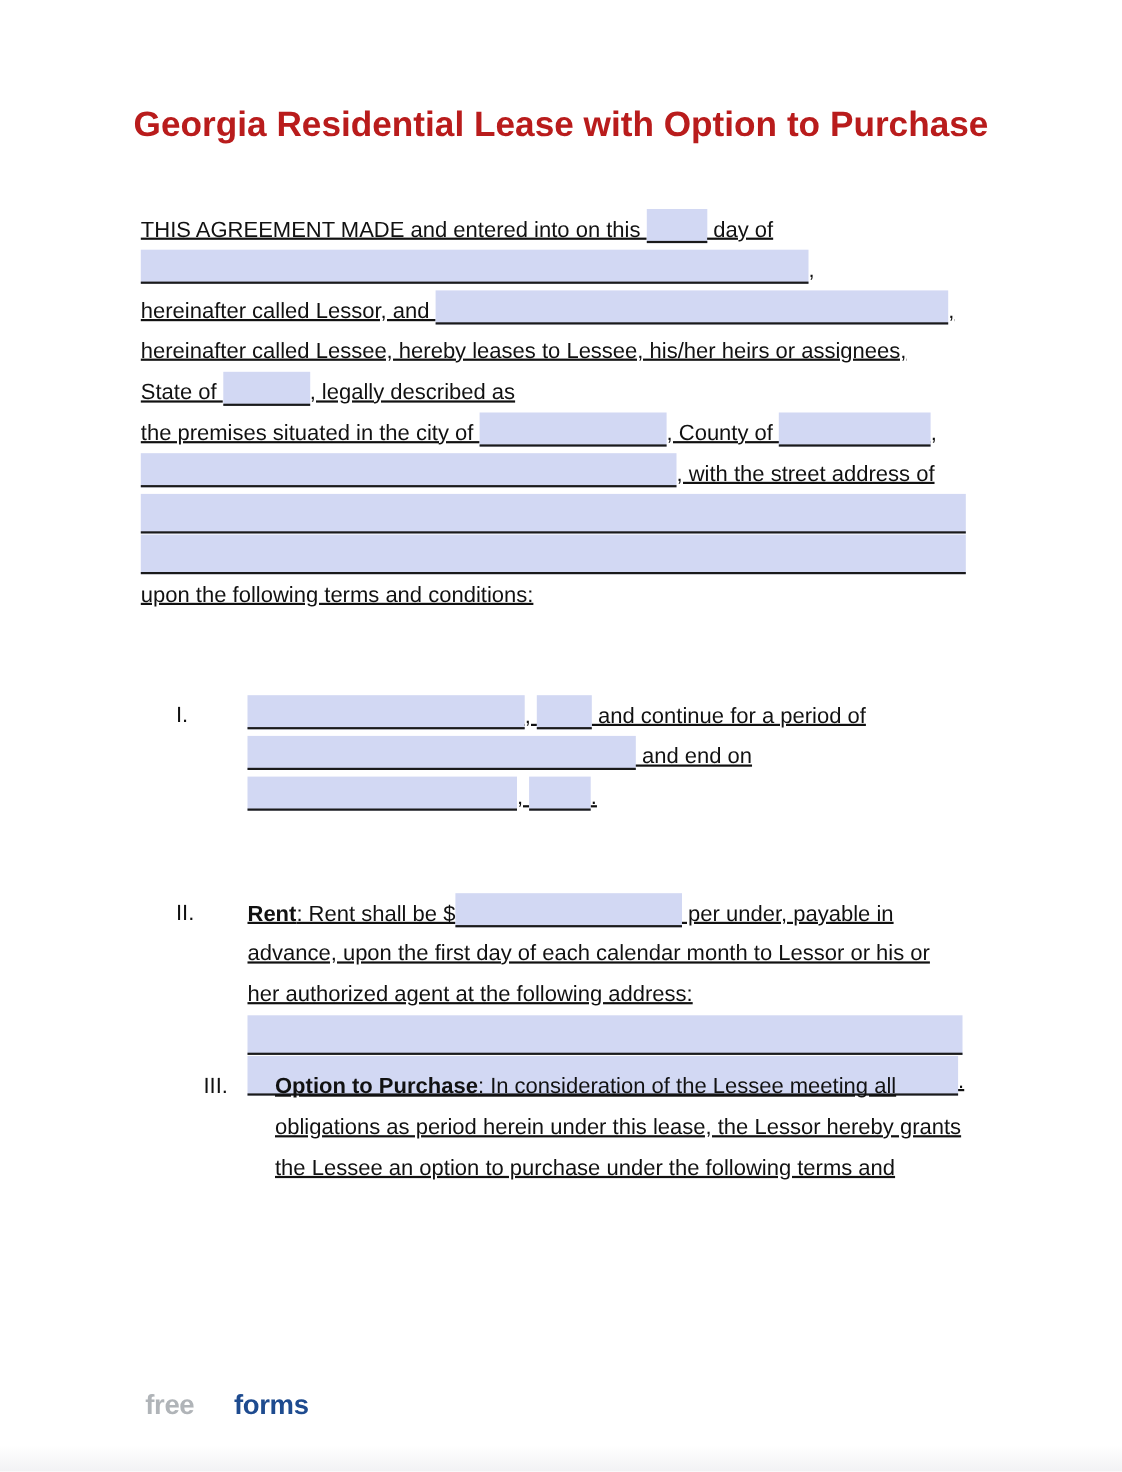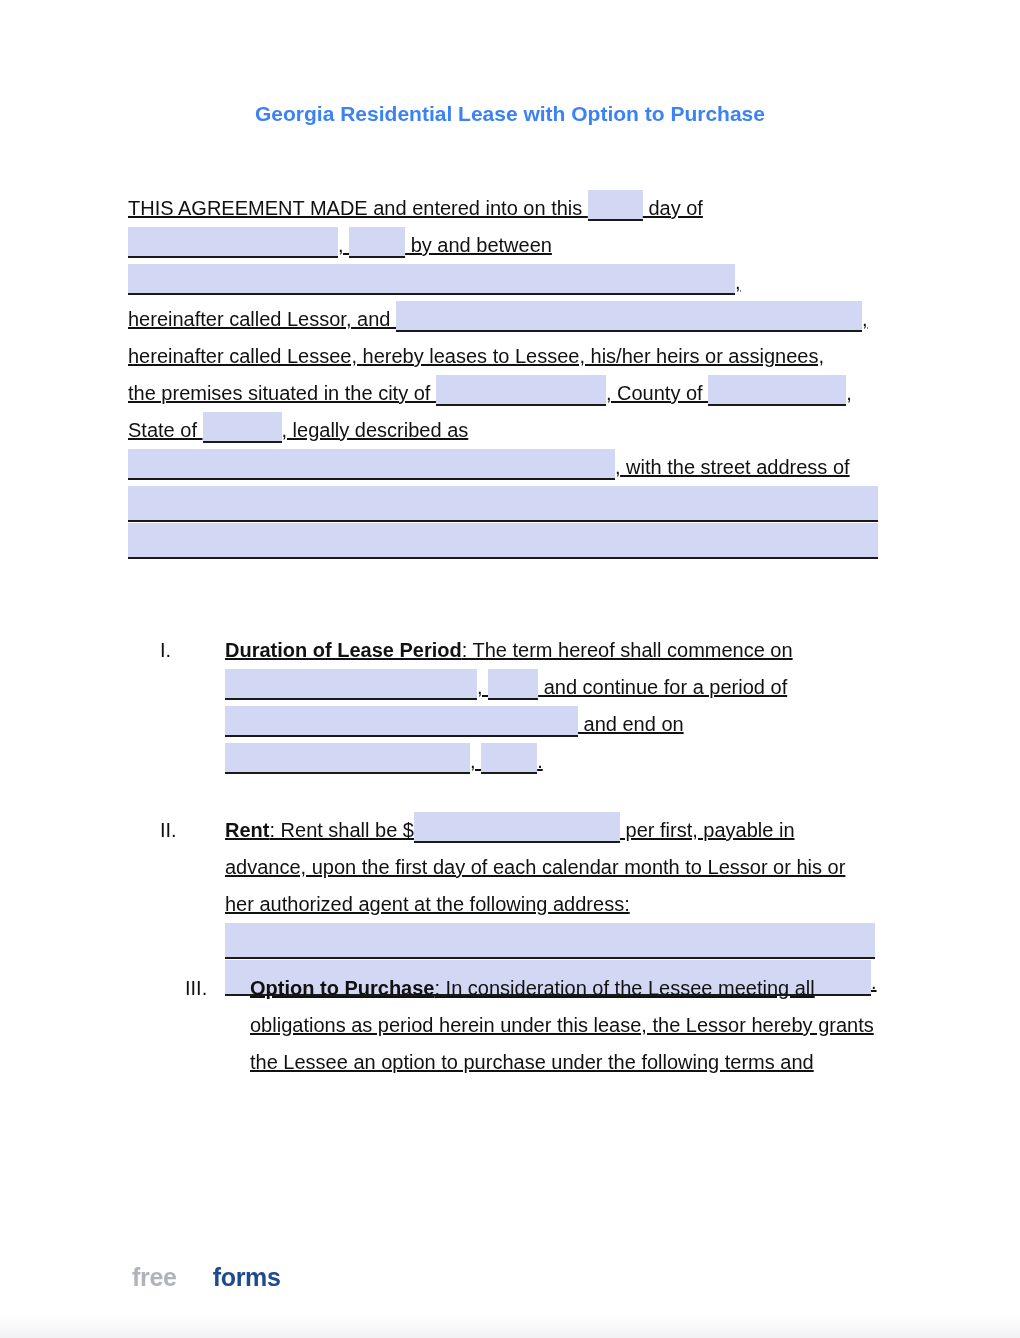--- a/index.html
+++ b/index.html
@@ -14,21 +14,21 @@
     position:relative;
     width:1020px;height:1338px;
     background:#ffffff;
     font-family:"Liberation Sans", sans-serif;
     color:var(--text-color);
     overflow:hidden;
   }
   .title{
     position:absolute;top:94px;left:120px;width:780px;
     margin:0;text-align:center;
-    font-size:21px;line-height:39px;font-weight:bold;color:#3b82f6;
+    font-size:32px;line-height:39px;font-weight:bold;color:#b91c1c;
   }
   .intro{position:absolute;top:190px;left:128px;width:760px;}
   .line{height:37px;line-height:37px;font-size:20px;white-space:nowrap;text-decoration:underline;}
   .blank{
     display:inline-block;
     background:var(--blank-fill);
     border-bottom:2px solid var(--underline);
     height:29px;
     vertical-align:-6px;
   }
@@ -53,45 +53,44 @@
 </style>
 </head>
 <body>
 
 <div class="page">
 
   <h1 class="title">Georgia Residential Lease with Option to Purchase</h1>
 
   <div class="intro">
     <div class="line"><span>THIS AGREEMENT MADE and entered into on this </span><span class="blank" style="width:55px"></span><span> day of</span></div>
-    <div class="line"><span class="blank" style="width:210px"></span><span>, </span><span class="blank" style="width:56px"></span><span> by and between</span></div>
     <div class="line"><span class="blank" style="width:607px"></span><span>,</span></div>
     <div class="line"><span>hereinafter called Lessor, and </span><span class="blank" style="width:466px"></span><span>,</span></div>
     <div class="line"><span>hereinafter called Lessee, hereby leases to Lessee, his/her heirs or assignees,</span></div>
+    <div class="line"><span>State of </span><span class="blank" style="width:79px"></span><span>, legally described as</span></div>
     <div class="line"><span>the premises situated in the city of </span><span class="blank" style="width:170px"></span><span>, County of </span><span class="blank" style="width:138px"></span><span>,</span></div>
-    <div class="line"><span>State of </span><span class="blank" style="width:79px"></span><span>, legally described as</span></div>
     <div class="line"><span class="blank" style="width:487px"></span><span>, with the street address of</span></div>
     <div class="line"><span class="blank tall" style="width:750px"></span></div>
     <div class="line"><span class="blank tall" style="width:750px"></span></div>
+    <div class="line"><span>upon the following terms and conditions:</span></div>
   </div>
 
   <div class="section sec1">
     <div class="num">I.</div>
     <div class="content">
-      <div class="line"><b>Duration of Lease Period</b><span>: The term hereof shall commence on</span></div>
       <div class="line"><span class="blank" style="width:252px"></span><span>, </span><span class="blank" style="width:50px"></span><span> and continue for a period of</span></div>
       <div class="line"><span class="blank" style="width:353px"></span><span> and end on</span></div>
       <div class="line"><span class="blank" style="width:245px"></span><span>, </span><span class="blank" style="width:56px"></span><span>.</span></div>
     </div>
   </div>
 
   <div class="section sec2">
     <div class="num">II.</div>
     <div class="content">
-      <div class="line"><b>Rent</b><span>: Rent shall be $</span><span class="blank" style="width:206px"></span><span> per first, payable in</span></div>
+      <div class="line"><b>Rent</b><span>: Rent shall be $</span><span class="blank" style="width:206px"></span><span> per under, payable in</span></div>
       <div class="line"><span>advance, upon the first day of each calendar month to Lessor or his or</span></div>
       <div class="line"><span>her authorized agent at the following address:</span></div>
       <div class="line"><span class="blank tall" style="width:650px"></span></div>
       <div class="line"><span class="blank tall" style="width:646px"></span><span>.</span></div>
     </div>
   </div>
 
   <div class="section sec3">
     <div class="num">III.</div>
     <div class="content">

